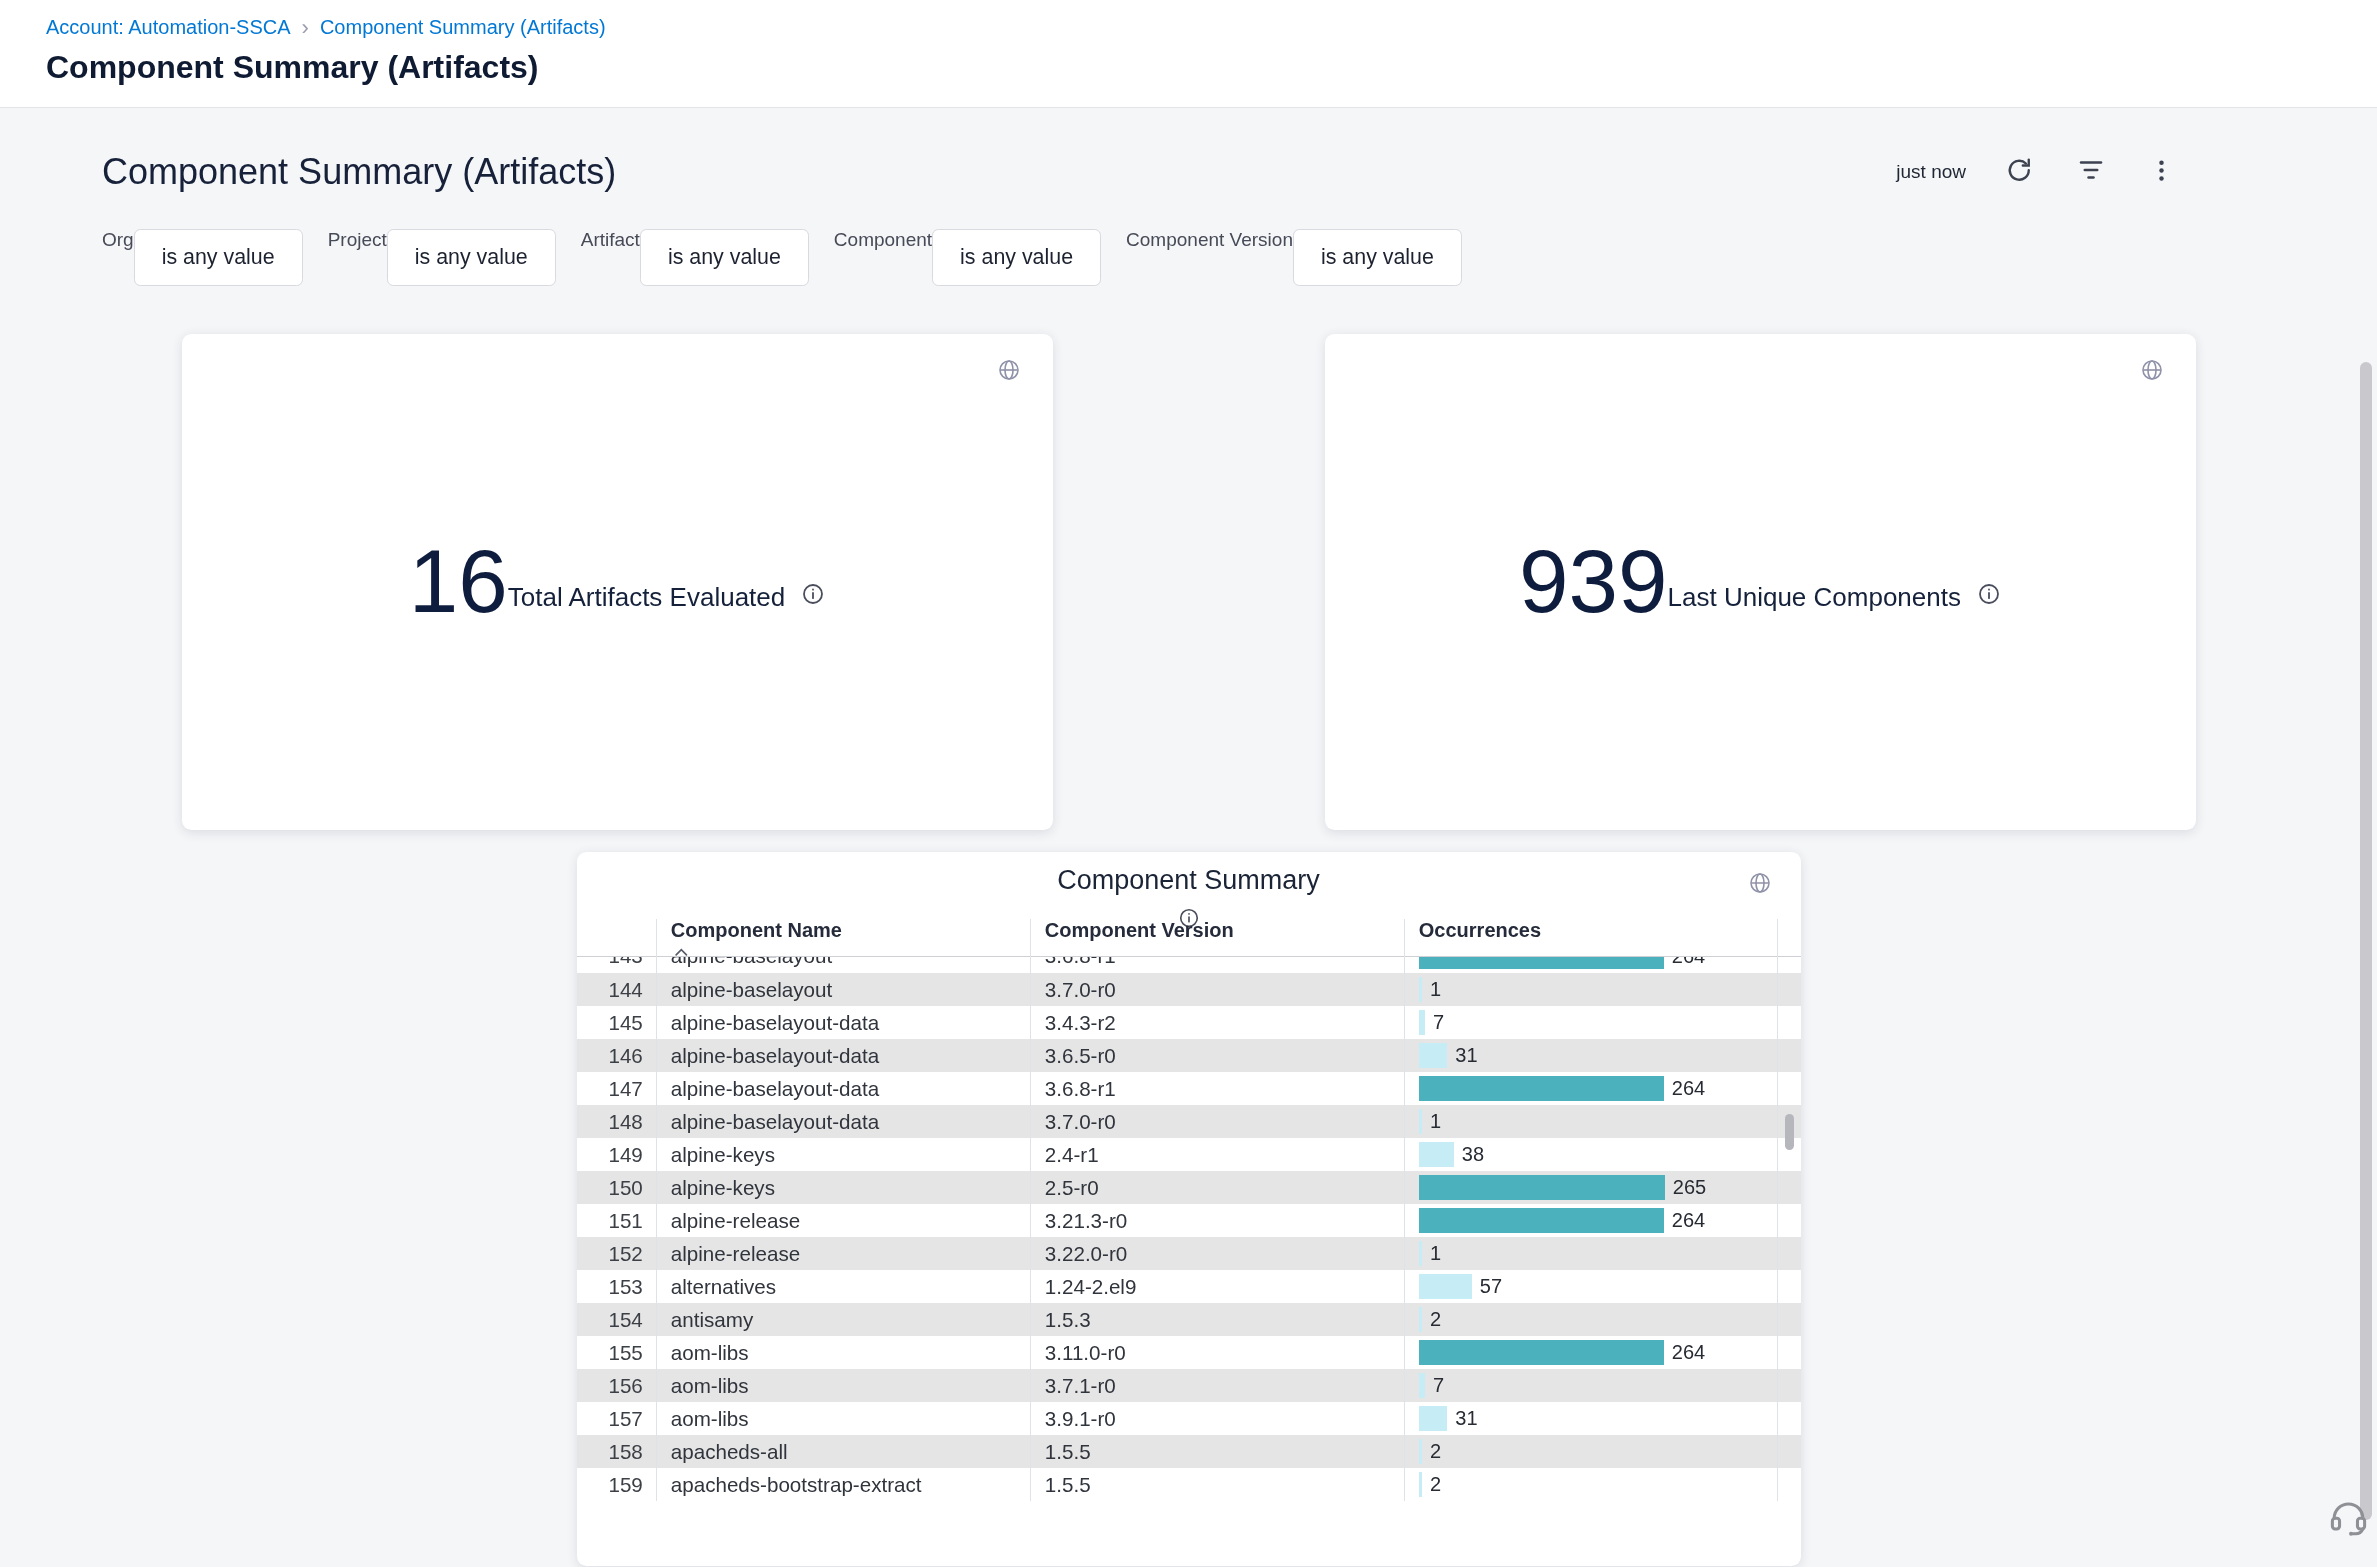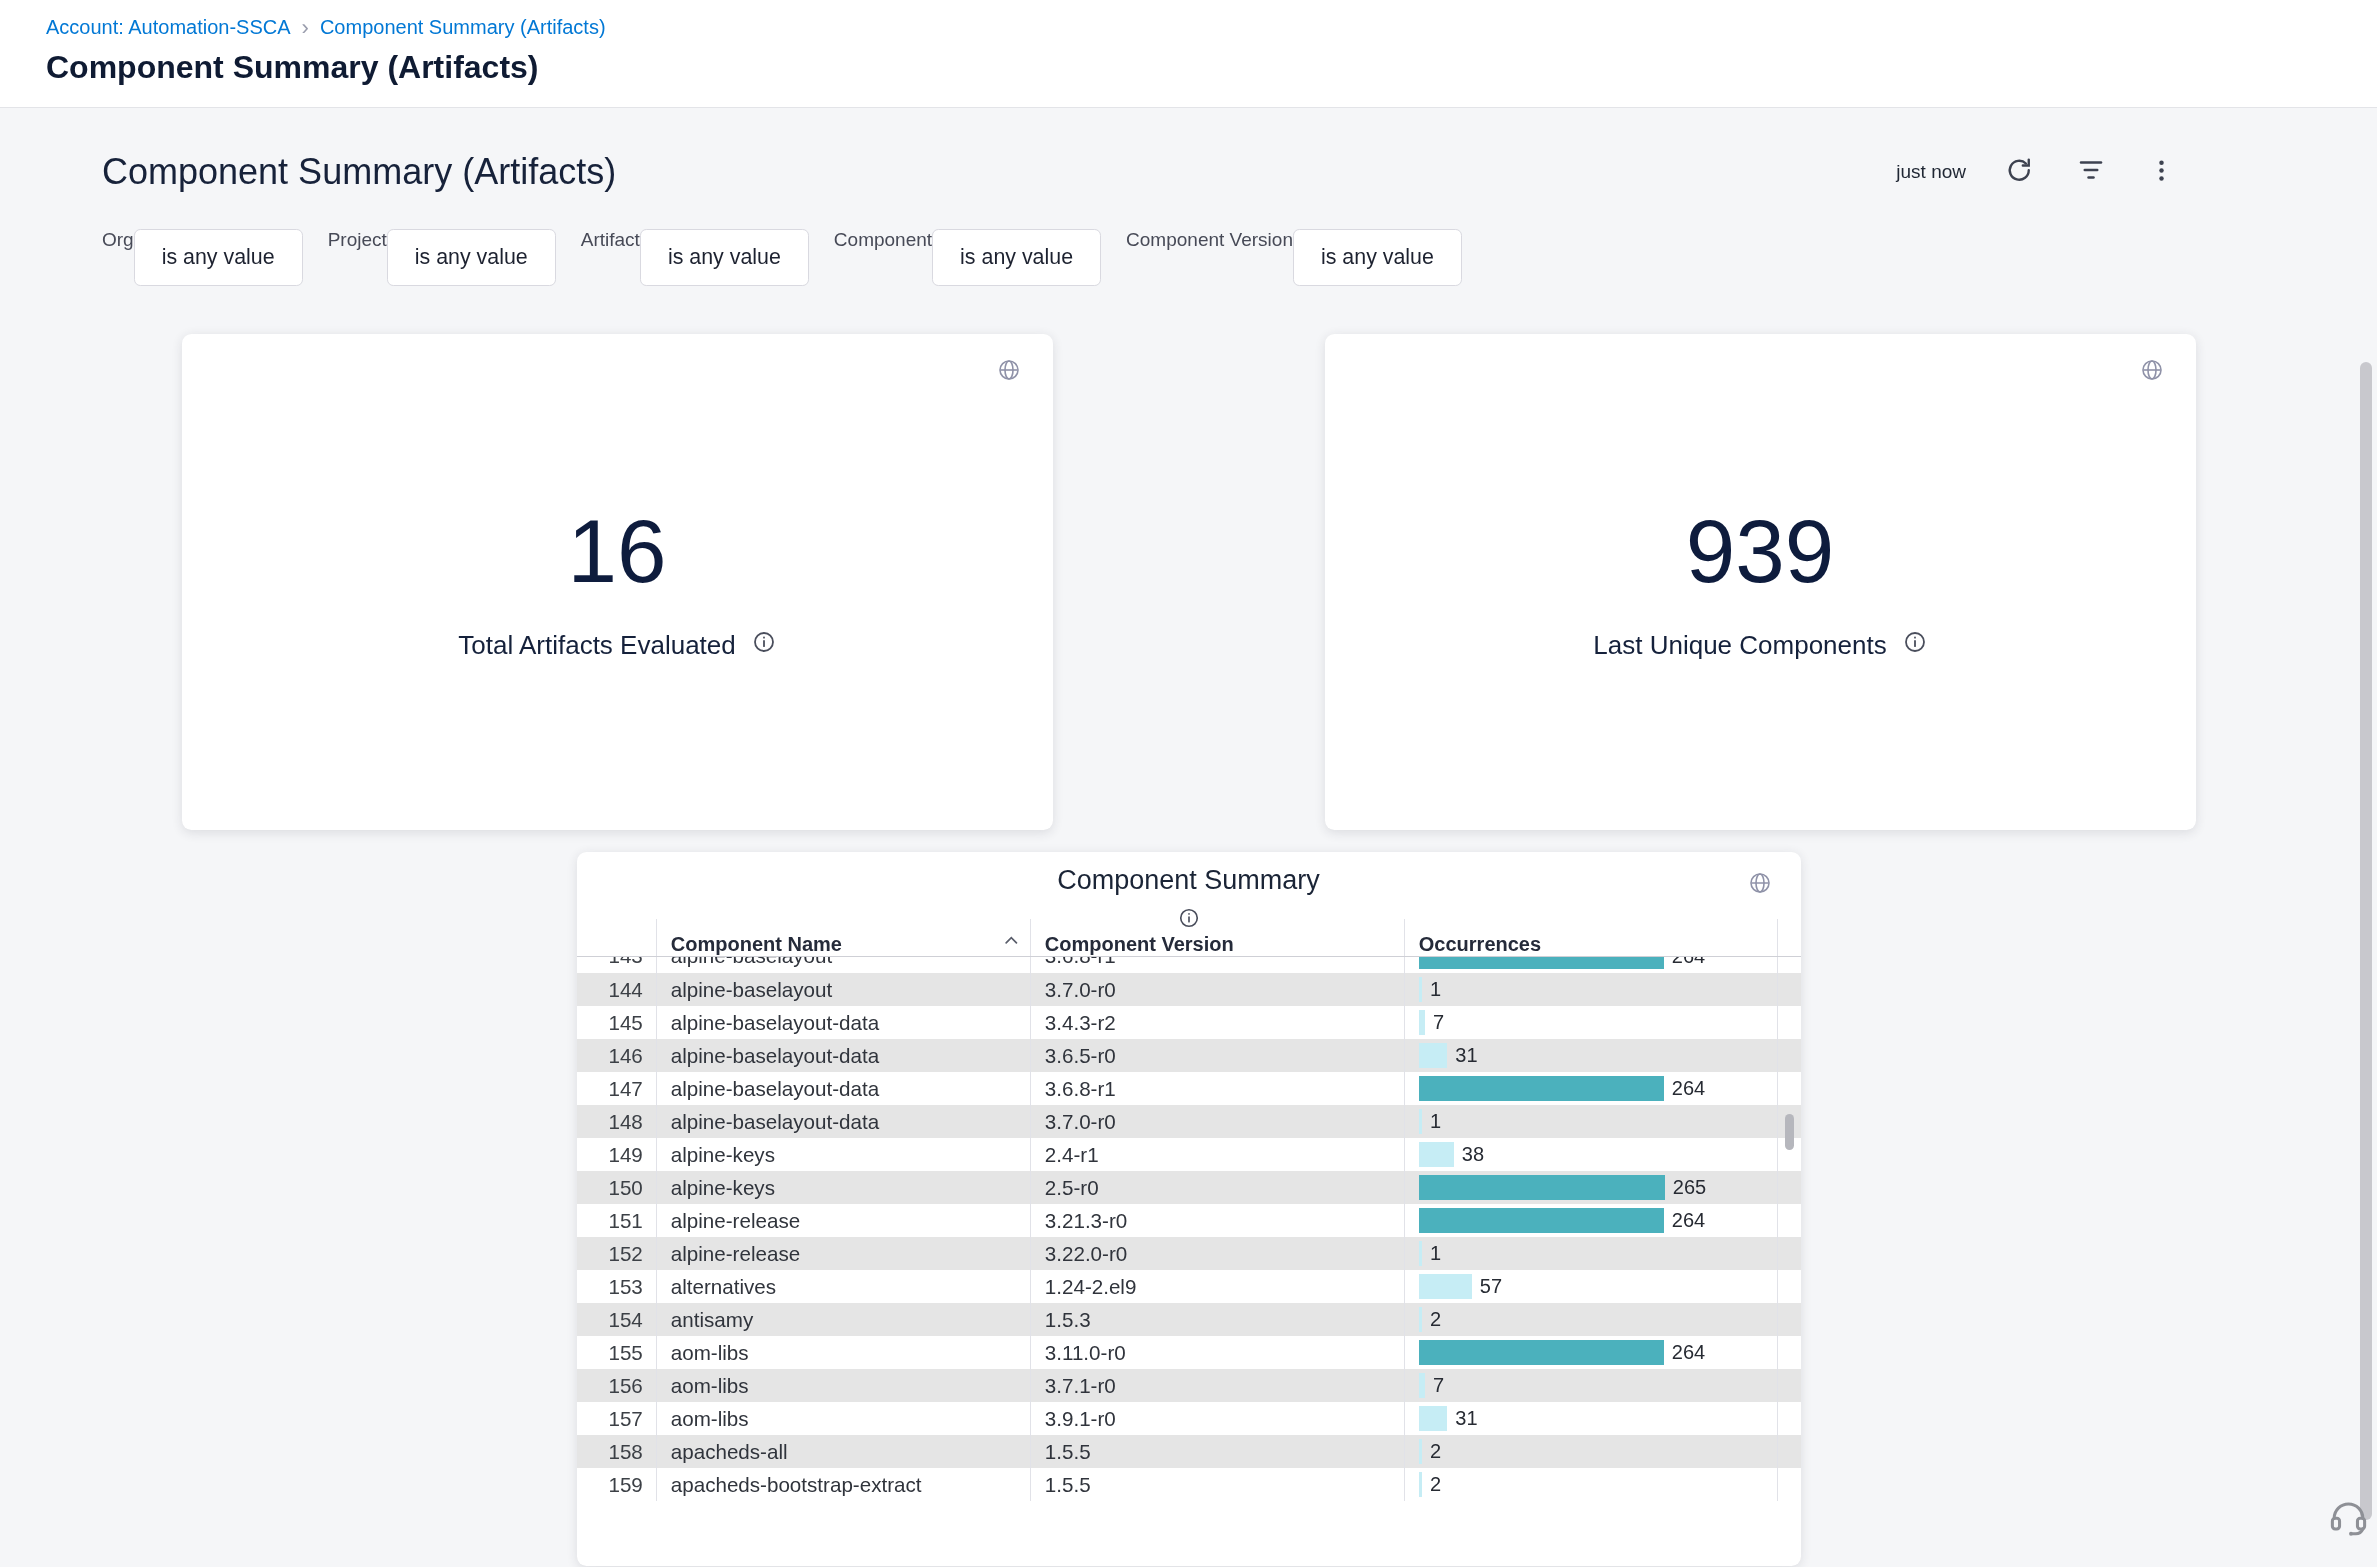--- a/index.html
+++ b/index.html
@@ -25,35 +25,35 @@
 
   
   .filters { display:flex; gap:25px; margin:32px 0 0 102px; }
   .filter-group { display:flex; flex-direction:row; }
   .filter-label { font-size:19px; color:#474a57; margin-bottom:11px; }
   .filter-btn { height:57px; padding:0 27px; background:#ffffff; border:1.6px solid #d9d9e0; border-radius:6.3px; font-size:21.4px; color:#1d2230; font-family:inherit; cursor:pointer; white-space:nowrap; }
   .filter-btn.active { background:#e4f2fc; border-color:#bcdcf5; }
 
   
   .stat-row { width:2014px; margin:48px auto 0; display:flex; justify-content:space-between; }
-  .stat-card { position:relative; width:871px; height:496px; background:#ffffff; border-radius:9.5px; box-shadow:0 2.4px 11px rgba(40,41,61,0.12); display:flex; flex-direction:column; align-items:center; justify-content:center; }
+  .stat-card { position:relative; width:871px; height:496px; background:#ffffff; border-radius:9.5px; box-shadow:0 2.4px 11px rgba(40,41,61,0.12); display:flex; flex-direction:row; align-items:center; justify-content:center; }
   .card-globe { position:absolute; top:24px; right:32px; cursor:pointer; }
   .stat-value { font-size:89px; font-weight:400; color:#0e1c3d; line-height:1.1; }
   .stat-label-row { display:flex; align-items:flex-start; gap:16px; margin-top:30px; }
   .stat-label { font-size:26px; color:#15213b; }
 
   
   .table-card { position:relative; width:1224px; height:714px; margin:22px auto 0; background:#ffffff; border-radius:9.5px; box-shadow:0 2.4px 11px rgba(40,41,61,0.12); overflow:hidden; }
   .table-title-row { display:flex; align-items:center; justify-content:center; gap:11px; padding-top:25px; height:67px;flex-direction:column; }
   .table-title { font-size:27px; color:#1a2436; }
   .grid-cols { display:grid; grid-template-columns:79px 374px 374px 1fr 24px; }
   .thead { height:38px; align-items:center; border-bottom:1.6px solid #cfd0d6; font-size:20px; font-weight:700; color:#252b3a; }
   .th { padding-left:14.3px; display:flex; align-items:center; }
   .th-name { justify-content:space-between; padding-right:8px; }
-  .bordered { border-left:1.6px solid #e1e2e8; height:100%; display:flex; align-items:flex-end; }
+  .bordered { border-left:1.6px solid #e1e2e8; height:100%; display:flex; align-items:flex-start;flex-direction:column; }
   .table-rows { height:590px; overflow:hidden; }
   .trow { height:33px; align-items:center; font-size:20.6px; color:#30343c; }
   .trow.even { background:#e5e5e5; }
   .trow-clip { height:16px; overflow:hidden; }
   .trow-clip .trow { margin-top:-17.4px; }
   .tcell { height:100%; display:flex; align-items:center; }
   .tcell-idx { justify-content:flex-end; padding-right:12.7px; color:#3c4046; }
   .tcell-name, .tcell-ver { padding-left:14.3px; border-left:1.6px solid #e1e2e8; overflow:hidden; white-space:nowrap; }
   .tcell-occ { padding-left:14.3px; border-left:1.6px solid #e1e2e8; }
   .tcell-gutter { border-left:1.6px solid #e1e2e8; }

